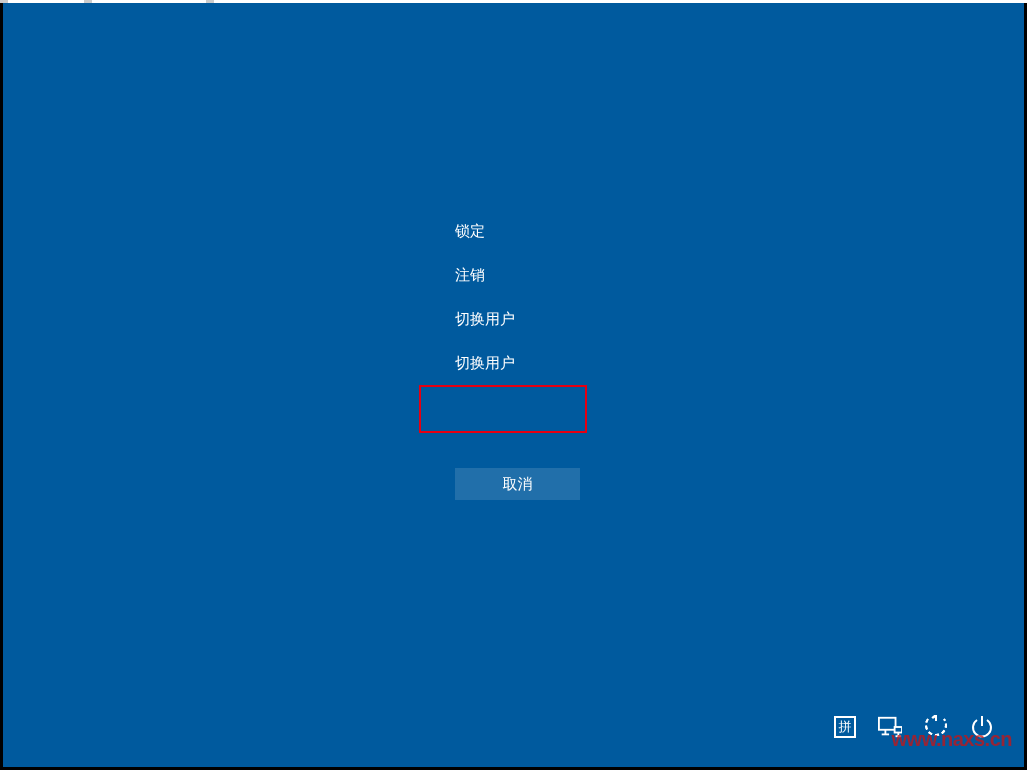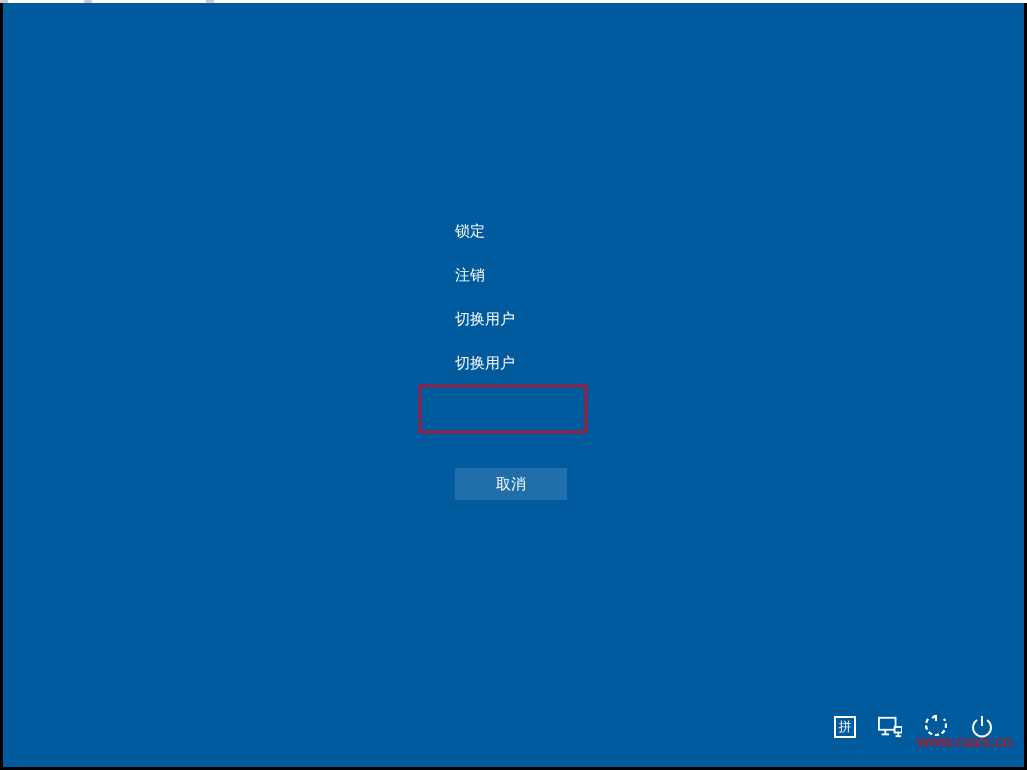--- a/index.html
+++ b/index.html
@@ -59,21 +59,21 @@
       left: 416px;
       width: 168px;
       height: 48px;
       border: 2px solid #e60012;
       pointer-events: none;
     }
     .cancel-button {
       position: absolute;
       top: 465px;
       left: 452px;
-      width: 112px;
+      width: 125px;
       height: 32px;
       background: rgba(255,255,255,0.13);
       color: #fff;
       font-size: 15px;
       font-family: inherit;
       border: none;
       cursor: pointer;
       display: flex;
       align-items: center;
       justify-content: center;
@@ -100,21 +100,21 @@
       font-size: 13px;
       font-weight: 500;
       width: 22px;
       height: 22px;
     }
     .watermark {
       position: absolute;
       bottom: 16px;
       right: 12px;
       color: rgba(200, 20, 20, 0.75);
-      font-size: 16px;
+      font-size: 20px;
       font-weight: bold;
       font-family: Arial, sans-serif;
       letter-spacing: -0.5px;
       pointer-events: none;
     }
     svg { display: block; }
   </style>
 </head>
 <body>
 

